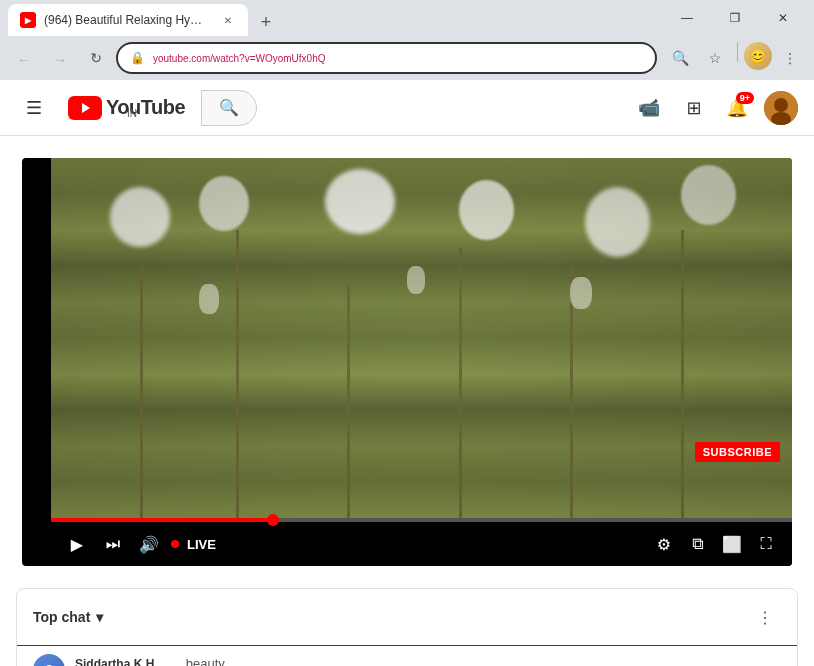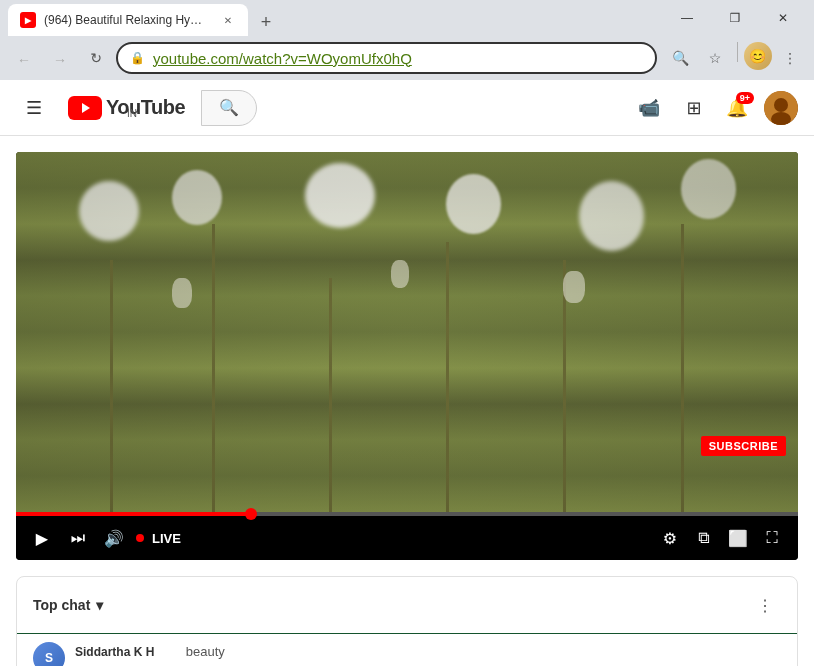--- a/index.html
+++ b/index.html
@@ -77,21 +77,21 @@
       background: #ffffff;
       border: 2px solid #333;
       border-radius: 16px;
       display: flex;
       align-items: center;
       padding: 0 12px;
       gap: 8px;
       font-size: 13px;
     }
     .lock-icon { font-size: 12px; color: #555; }
-    .address-text { flex: 1; color: #4d7c0f; font-size: 15px; text-decoration: underline; }
+    .address-text { flex: 1; color: #be185d; font-size: 10px; }
     .browser-actions { display: flex; gap: 2px; margin-left: 4px; }
     .browser-action-btn {
       width: 32px; height: 32px; border-radius: 50%;
       display: flex; align-items: center; justify-content: center;
       font-size: 14px; color: #555; cursor: pointer;
     }
     .profile-btn {
       width: 28px; height: 28px; border-radius: 50%;
       overflow: hidden; cursor: pointer;
       background: linear-gradient(135deg, #e8c77d, #c8a050);
@@ -184,24 +184,25 @@
       width: 34px; height: 34px; border-radius: 50%;
       background: linear-gradient(135deg, #c47e2a, #7a3a00);
       cursor: pointer;
       display: flex; align-items: center; justify-content: center;
       overflow: hidden;
     }
 
     
     .video-container {
       position: relative;
-      margin: 16px;
+      margin: 22px;
       background: #000;
       border-radius: 4px;
       overflow: hidden;
+      padding-left: 29px;
     }
     .video-thumbnail {
       width: 100%;
       height: 360px;
       background: linear-gradient(
         135deg,
         #4a4a20 0%, #6b6b30 15%,
         #3a3a18 30%, #5a5a28 45%,
         #7a7a38 60%, #4a4a20 75%,
         #6b6b30 90%, #3a3a18 100%

